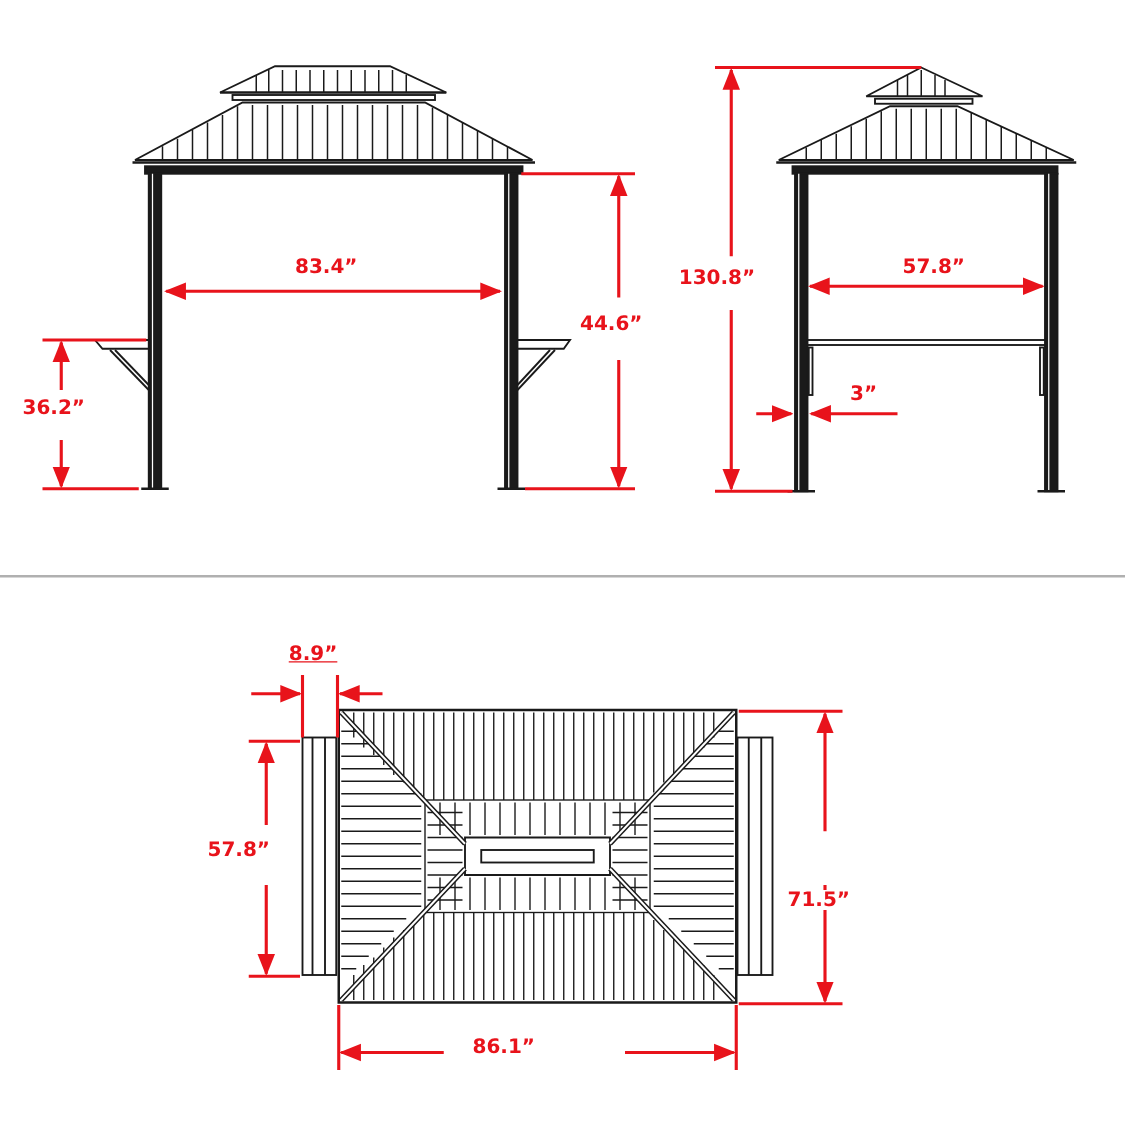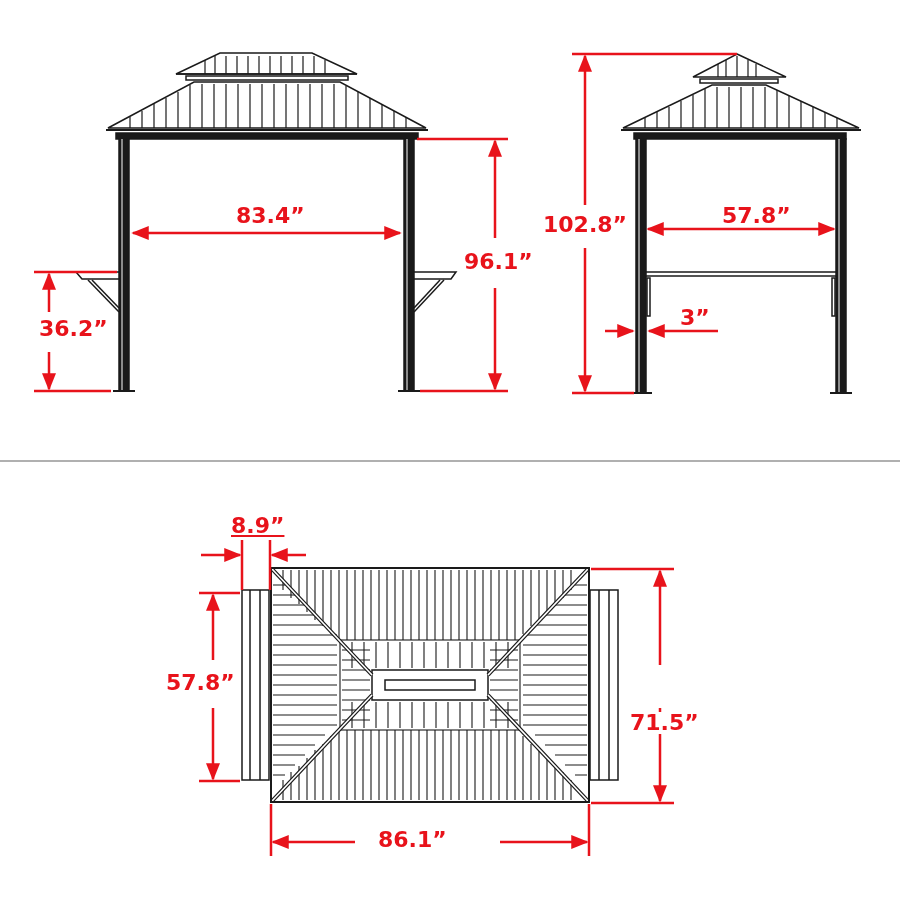--- a/index.html
+++ b/index.html
@@ -3,21 +3,21 @@
 <meta charset="utf-8">
 <style>
   html, body { margin: 0; padding: 0; background: #ffffff; }
   body { width: 900px; height: 900px; position: relative; overflow: hidden; font-family: "DejaVu Sans", sans-serif; }
   svg { position: absolute; left: 0; top: 0; }
   .label {
     position: absolute;
     font-family: "DejaVu Sans", sans-serif;
     font-weight: bold;
     color: #e8131b;
-    font-size: 22px;
+    font-size: 16px;
     line-height: 1;
     white-space: nowrap;
     background: #ffffff;
     padding: 0 2px;
   }
   .label.nobg { background: transparent; }
   .divider { position: absolute; left: 0; top: 460px; width: 900px; height: 2px; background: #b0b0b0; }
 </style>
 </head>
 <body>
@@ -235,23 +235,23 @@
     <line x1="271" y1="804" x2="271" y2="856"></line>
     <line x1="589" y1="804" x2="589" y2="856"></line>
     <line x1="273" y1="842" x2="355" y2="842" marker-start="url(#arr)"></line>
     <line x1="500" y1="842" x2="587" y2="842" marker-end="url(#arr)"></line>
   </g>
 </svg>
 
 <div class="divider"></div>
 
 <div class="label nobg" style="left:234px; top:205px;">83.4”</div>
-<div class="label" style="left:462px; top:251px;">96.1”</div>
-<div class="label" style="left:16px; top:318px;margin-left:21px;">36.2”</div>
-
-<div class="label" style="left:541px; top:214px;">102.8”</div>
+<div class="label" style="left:462px; top:251px;">44.6”</div>
+<div class="label" style="left:16px; top:318px;">36.2”</div>
+
+<div class="label" style="left:541px; top:214px;">130.8”</div>
 <div class="label nobg" style="left:720px; top:205px;">57.8”</div>
 <div class="label nobg" style="left:678px; top:307px;">3”</div>
 
 <div class="label nobg" style="left:229px; top:515px;text-decoration:underline;">8.9”</div>
 <div class="label" style="left:164px; top:672px;">57.8”</div>
 <div class="label" style="left:628px; top:672px;margin-top:40px;">71.5”</div>
 <div class="label" style="left:376px; top:829px;">86.1”</div>
 
 </body></html>

